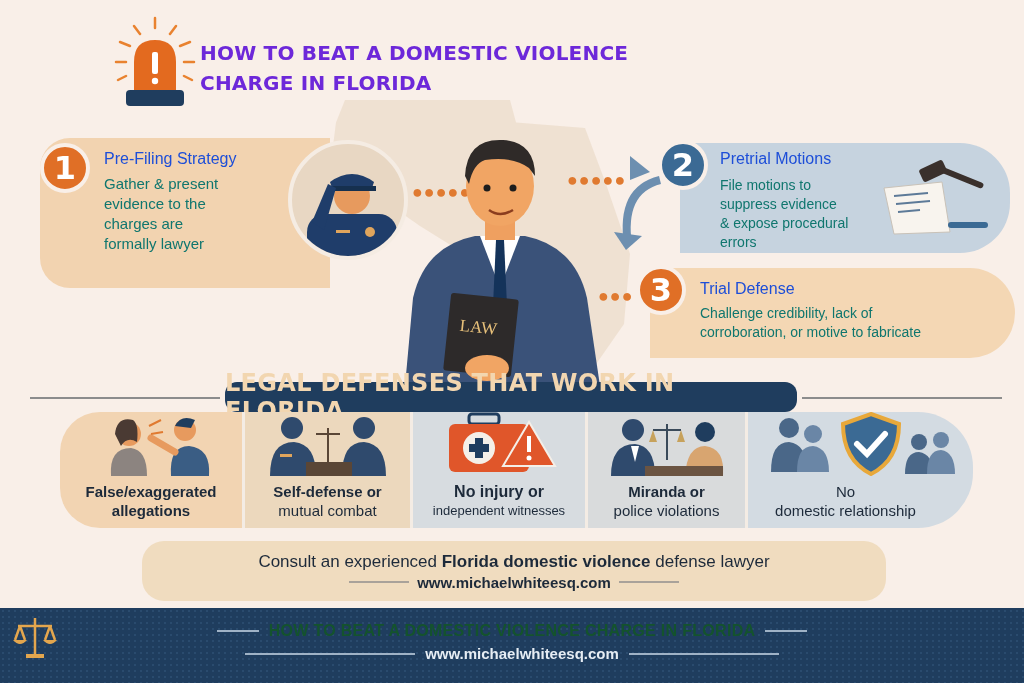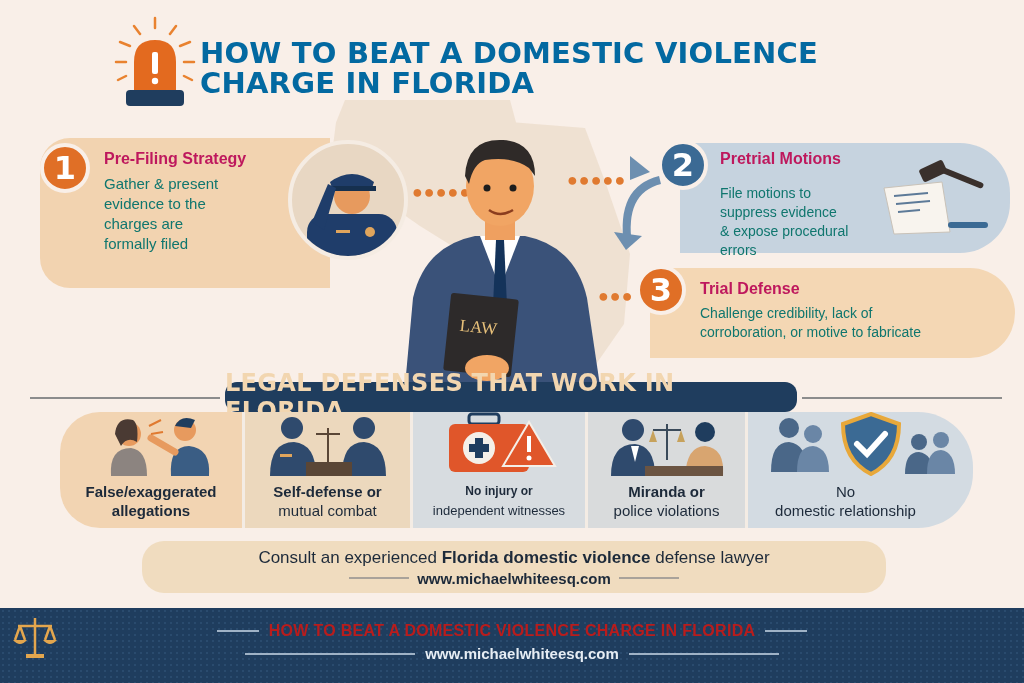--- a/index.html
+++ b/index.html
@@ -6,32 +6,32 @@
   html, body { width: 1024px; height: 683px; overflow: hidden; }
   body { background: #f9efe8; font-family: "Liberation Sans", "DejaVu Sans", sans-serif; color: #1d2a3a; position: relative; }
   .abs { position: absolute; }
 
   
   .map { left: 330px; top: 100px; width: 300px; height: 280px; background: #e8d6bf; opacity: 0.55;
          clip-path: polygon(5% 0%, 60% 0%, 62% 8%, 85% 10%, 92% 30%, 100% 55%, 98% 80%, 85% 100%, 70% 95%, 60% 70%, 45% 55%, 30% 45%, 10% 30%, 0% 25%, 2% 8%); }
 
   
   .siren { left: 110px; top: 14px; width: 90px; height: 96px; }
-  .title { left: 200px; top: 38px; font-weight: 700; font-size: 29px; line-height: 30px; color: #0369a1; letter-spacing: 0.2px; font-family: "DejaVu Sans", sans-serif; }
+  .title { left: 200px; top: 38px; font-weight: 700; font-size: 20px; line-height: 30px; color: #6d28d9; letter-spacing: 0.2px; font-family: "DejaVu Sans", sans-serif; }
 
   
   .card1 { left: 40px; top: 138px; width: 290px; height: 150px; background: #f2d3b0; border-radius: 30px 0 0 30px; }
   .card2 { left: 680px; top: 143px; width: 330px; height: 110px; background: #c6d3df; border-radius: 0 50px 50px 0; }
   .card3 { left: 650px; top: 268px; width: 365px; height: 90px; background: #f4d7b4; border-radius: 0 45px 45px 0; }
 
   .badge { width: 50px; height: 50px; border-radius: 50%; color: #fff; font-weight: 700; font-size: 32px; display: flex; align-items: center; justify-content: center; border: 4px solid #f9efe8; font-family: "DejaVu Sans", sans-serif; }
   .badge.orange { background: #e06f26; }
   .badge.blue { background: #3b6a94; }
 
-  .step-title { font-weight: 700; font-size: 16px; color: #be185d; }
+  .step-title { font-weight: 400; font-size: 16px; color: #1d4ed8; }
   .step-desc { font-size: 15px; line-height: 20px; color: #0f766e; }
 
   .police { left: 288px; top: 140px; width: 120px; height: 120px; border-radius: 50%; background: #e8d7c3; border: 4px solid #f5ece3; overflow: hidden; }
 
   .dots { font-size: 18px; letter-spacing: 1px; color: #e07a30; }
 
   
   .lawyer { left: 385px; top: 128px; width: 230px; height: 258px; }
 
   
@@ -39,33 +39,33 @@
   .banner { left: 225px; top: 382px; width: 572px; height: 30px; background: #1f3d5e; border-radius: 12px; color: #f2d6b0; font-weight: 700; font-size: 24px; display: flex; align-items: center; justify-content: center; letter-spacing: 0.3px; font-family: "DejaVu Sans", sans-serif; }
 
   
   .defenses { left: 60px; top: 412px; width: 930px; height: 116px; display: flex; }
   .def { height: 116px; display: flex; flex-direction: column; align-items: center; justify-content: flex-end; padding-bottom: 8px; border-right: 3px solid #f4ece4; }
   .def .pic { width: 150px; height: 64px; margin-bottom: 6px; display: flex; align-items: center; justify-content: center; }
   .def .lbl { font-size: 15px; line-height: 19px; text-align: center; color: #1d2a3a; }
   .def .lbl.bold { font-weight: 700; }
 
   
-  .consult { left: 142px; top: 541px; width: 744px; height: 52px; background: #f0dcbf; border-radius: 22px; display: flex; flex-direction: column; align-items: center; justify-content: center; }
+  .consult { left: 142px; top: 541px; width: 744px; height: 60px; background: #f0dcbf; border-radius: 22px; display: flex; flex-direction: column; align-items: center; justify-content: center; }
   .consult-line1 { font-size: 17px; color: #1d2a3a; }
   .consult-line1 b { font-weight: 700; }
   .consult-url-row { display: flex; align-items: center; gap: 8px; margin-top: 2px; }
   .consult-url { font-weight: 700; font-size: 15px; color: #1d2a3a; }
   .rule { width: 60px; height: 2px; background: #a9a29a; }
 
   
   .footer { left: 0; top: 608px; width: 1024px; height: 75px; background: #1f3d5e;
             background-image: radial-gradient(#2a4b6e 1px, transparent 1.2px); background-size: 6px 6px; }
   .footer-scale { left: 10px; top: 612px; width: 50px; height: 50px; }
   .footer-title-row { left: 0; top: 622px; width: 1024px; display: flex; align-items: center; justify-content: center; gap: 10px; }
-  .footer-title { color: #b91c1c; font-weight: 700; font-size: 16px; letter-spacing: 0.3px; }
+  .footer-title { color: #14532d; font-weight: 700; font-size: 16px; letter-spacing: 0.3px; }
   .footer-url-row { left: 0; top: 645px; width: 1024px; display: flex; align-items: center; justify-content: center; gap: 10px; }
   .footer-url { color: #e6edf4; font-size: 15px; font-weight: 700; }
   .frule { height: 2px; background: #9fb2c6; }
 </style>
 </head>
 <body>
 
 <div class="abs map"></div>
 
 <svg class="abs siren" viewBox="0 0 90 96">
@@ -91,21 +91,21 @@
 </div>
 
 <div class="abs card1"></div>
 <div class="abs badge orange" style="left:40px;top:143px;">1</div>
 <div class="abs" style="left:104px;top:150px;width:180px;">
   <div class="step-title">Pre-Filing Strategy</div>
   <div class="step-desc" style="margin-top:6px;">
     <div>Gather &amp; present</div>
     <div>evidence to the</div>
     <div>charges are</div>
-    <div>formally filed</div>
+    <div>formally lawyer</div>
   </div>
 </div>
 <div class="abs police">
   <svg viewBox="0 0 120 120" width="120" height="120">
     <rect x="15" y="70" width="90" height="55" rx="18" fill="#1f3d6a"></rect>
     <circle cx="60" cy="52" r="18" fill="#e79a5e"></circle>
     <path d="M38 38 Q60 22 82 38 L80 44 L40 44 Z" fill="#1f3d6a"></path>
     <rect x="36" y="42" width="48" height="5" fill="#16304f"></rect>
     <path d="M20 78 L36 40 L44 44 L32 86 Z" fill="#1f3d6a"></path>
     <circle cx="78" cy="88" r="5" fill="#e0a55c"></circle>
@@ -132,21 +132,21 @@
 <div class="abs dots" style="left:567px;top:170px;">●●●●●</div>
 <svg class="abs" style="left:600px;top:150px;" width="80" height="100" viewBox="0 0 80 100">
   <path d="M60 30 Q20 40 28 95" stroke="#6d8fb0" stroke-width="8" fill="none"></path>
   <polygon points="14,82 42,86 26,100" fill="#6d8fb0"></polygon>
   <polygon points="30,6 50,22 30,30" fill="#6d8fb0"></polygon>
 </svg>
 <div class="abs card2"></div>
 <div class="abs badge blue" style="left:658px;top:140px;">2</div>
 <div class="abs" style="left:720px;top:150px;width:180px;">
   <div class="step-title">Pretrial Motions</div>
-  <div class="step-desc" style="margin-top:16px;font-size:14px;line-height:19px;">
+  <div class="step-desc" style="margin-top:8px;font-size:14px;line-height:19px;">
     <div>File motions to</div>
     <div>suppress evidence</div>
     <div>&amp; expose procedural</div>
     <div>errors</div>
   </div>
 </div>
 <svg class="abs" style="left:880px;top:160px;" width="120" height="75" viewBox="0 0 120 75">
   <path d="M4 28 L62 22 L70 72 L14 74 Z" fill="#f8f4ee" stroke="#c9c2b8"></path>
   <g stroke="#5d7a98" stroke-width="2">
       <line x1="14" y1="36" x2="48" y2="33"></line>
@@ -217,21 +217,21 @@
         <rect x="20" y="12" width="80" height="48" rx="6" fill="#e0562a"></rect>
         <circle cx="50" cy="36" r="16" fill="#f4efe8"></circle>
         <rect x="46" y="26" width="8" height="20" fill="#1f3d5e"></rect>
           <rect x="40" y="32" width="20" height="8" fill="#1f3d5e"></rect>
         <path d="M100 10 L126 54 L74 54 Z" fill="#e0562a" stroke="#f4efe8" stroke-width="2"></path>
         <rect x="98" y="24" width="4" height="16" fill="#fff"></rect>
           <circle cx="100" cy="46" r="2.5" fill="#fff"></circle>
       </svg>
     </div>
     <div class="lbl">
-      <div style="font-weight:700;font-size:12px">No injury or</div>
+      <div style="font-weight:700;font-size:16px">No injury or</div>
       <div style="font-size:13px">independent witnesses</div>
     </div>
   </div>
   <div class="def" style="width:160px;background:#d9dbdc;align-items:center;">
     <div class="pic">
       <svg width="140" height="64" viewBox="0 0 140 64">
         <path d="M14 64 Q14 32 38 32 Q58 34 58 64 Z" fill="#2f4a6d"></path>
           <circle cx="36" cy="18" r="11" fill="#2f4a6d"></circle>
         <path d="M34 34 L38 50 L42 34 Z" fill="#fff"></path>
         <path d="M88 64 Q90 34 108 34 Q128 36 126 64 Z" fill="#d8a570"></path>

